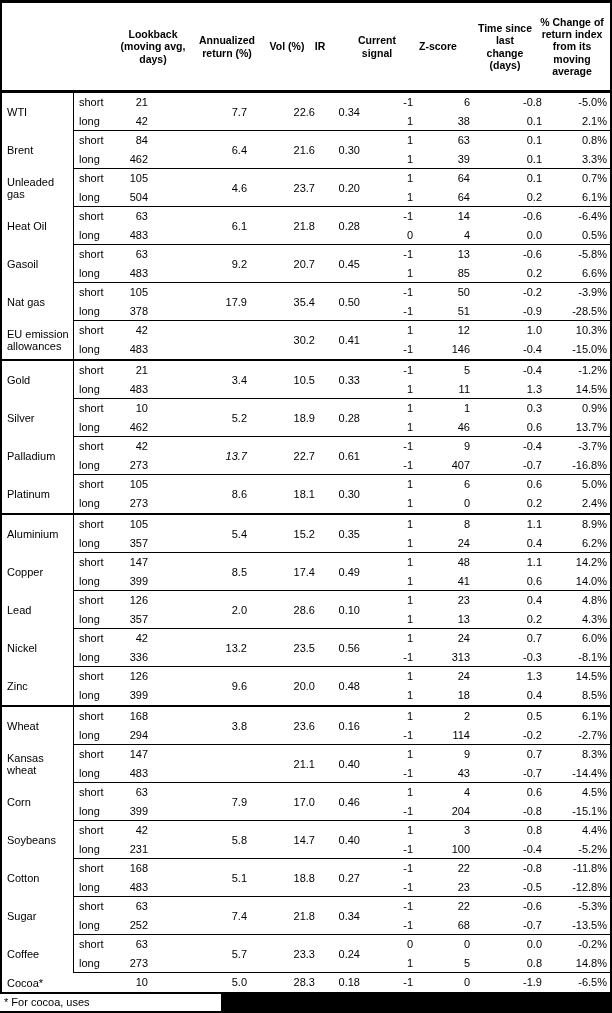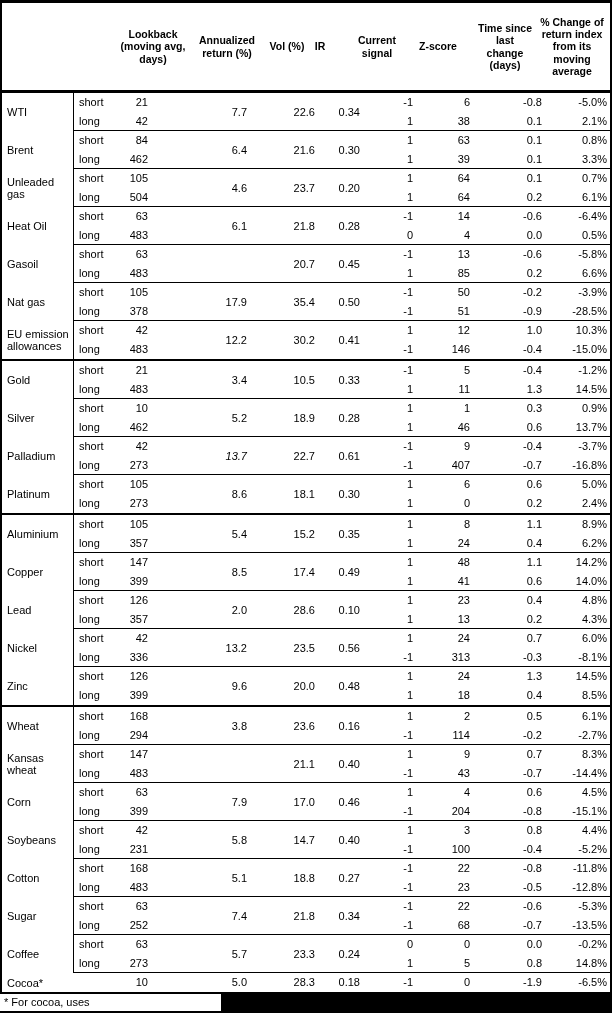--- a/index.html
+++ b/index.html
@@ -171,20 +171,21 @@
           <div class="cell num" style="grid-area: 1 / 10;">-6.4%</div>
           <div class="cell sl" style="grid-row: 2;">long</div>
           <div class="cell num" style="grid-area: 2 / 3;">483</div>
           <div class="cell num" style="grid-area: 2 / 7;">0</div>
           <div class="cell num" style="grid-area: 2 / 8;">4</div>
           <div class="cell num" style="grid-area: 2 / 9;">0.0</div>
           <div class="cell num" style="grid-area: 2 / 10;">0.5%</div>
         </div>
         <div class="group">
           <div class="cell name" style="grid-row: 1 / 3;">Gasoil</div>
+          <div class="cell num merged" style="grid-area: 1 / 4 / 3;">9.2</div>
           <div class="cell num merged" style="grid-area: 1 / 5 / 3;">20.7</div>
           <div class="cell num merged" style="grid-area: 1 / 6 / 3;">0.45</div>
           <div class="cell sl" style="grid-row: 1;">short</div>
           <div class="cell num" style="grid-area: 1 / 3;">63</div>
           <div class="cell num" style="grid-area: 1 / 7;">-1</div>
           <div class="cell num" style="grid-area: 1 / 8;">13</div>
           <div class="cell num" style="grid-area: 1 / 9;">-0.6</div>
           <div class="cell num" style="grid-area: 1 / 10;">-5.8%</div>
           <div class="cell sl" style="grid-row: 2;">long</div>
           <div class="cell num" style="grid-area: 2 / 3;">483</div>
@@ -206,21 +207,20 @@
           <div class="cell num" style="grid-area: 1 / 10;">-3.9%</div>
           <div class="cell sl" style="grid-row: 2;">long</div>
           <div class="cell num" style="grid-area: 2 / 3;">378</div>
           <div class="cell num" style="grid-area: 2 / 7;">-1</div>
           <div class="cell num" style="grid-area: 2 / 8;">51</div>
           <div class="cell num" style="grid-area: 2 / 9;">-0.9</div>
           <div class="cell num" style="grid-area: 2 / 10;">-28.5%</div>
         </div>
         <div class="group">
           <div class="cell name" style="grid-row: 1 / 3;">EU emission allowances</div>
-          <div class="cell num merged" style="grid-area: 1 / 4 / 3;">12.2</div>
           <div class="cell num merged" style="grid-area: 1 / 5 / 3;">30.2</div>
           <div class="cell num merged" style="grid-area: 1 / 6 / 3;">0.41</div>
           <div class="cell sl" style="grid-row: 1;">short</div>
           <div class="cell num" style="grid-area: 1 / 3;">42</div>
           <div class="cell num" style="grid-area: 1 / 7;">1</div>
           <div class="cell num" style="grid-area: 1 / 8;">12</div>
           <div class="cell num" style="grid-area: 1 / 9;">1.0</div>
           <div class="cell num" style="grid-area: 1 / 10;">10.3%</div>
           <div class="cell sl" style="grid-row: 2;">long</div>
           <div class="cell num" style="grid-area: 2 / 3;">483</div>

